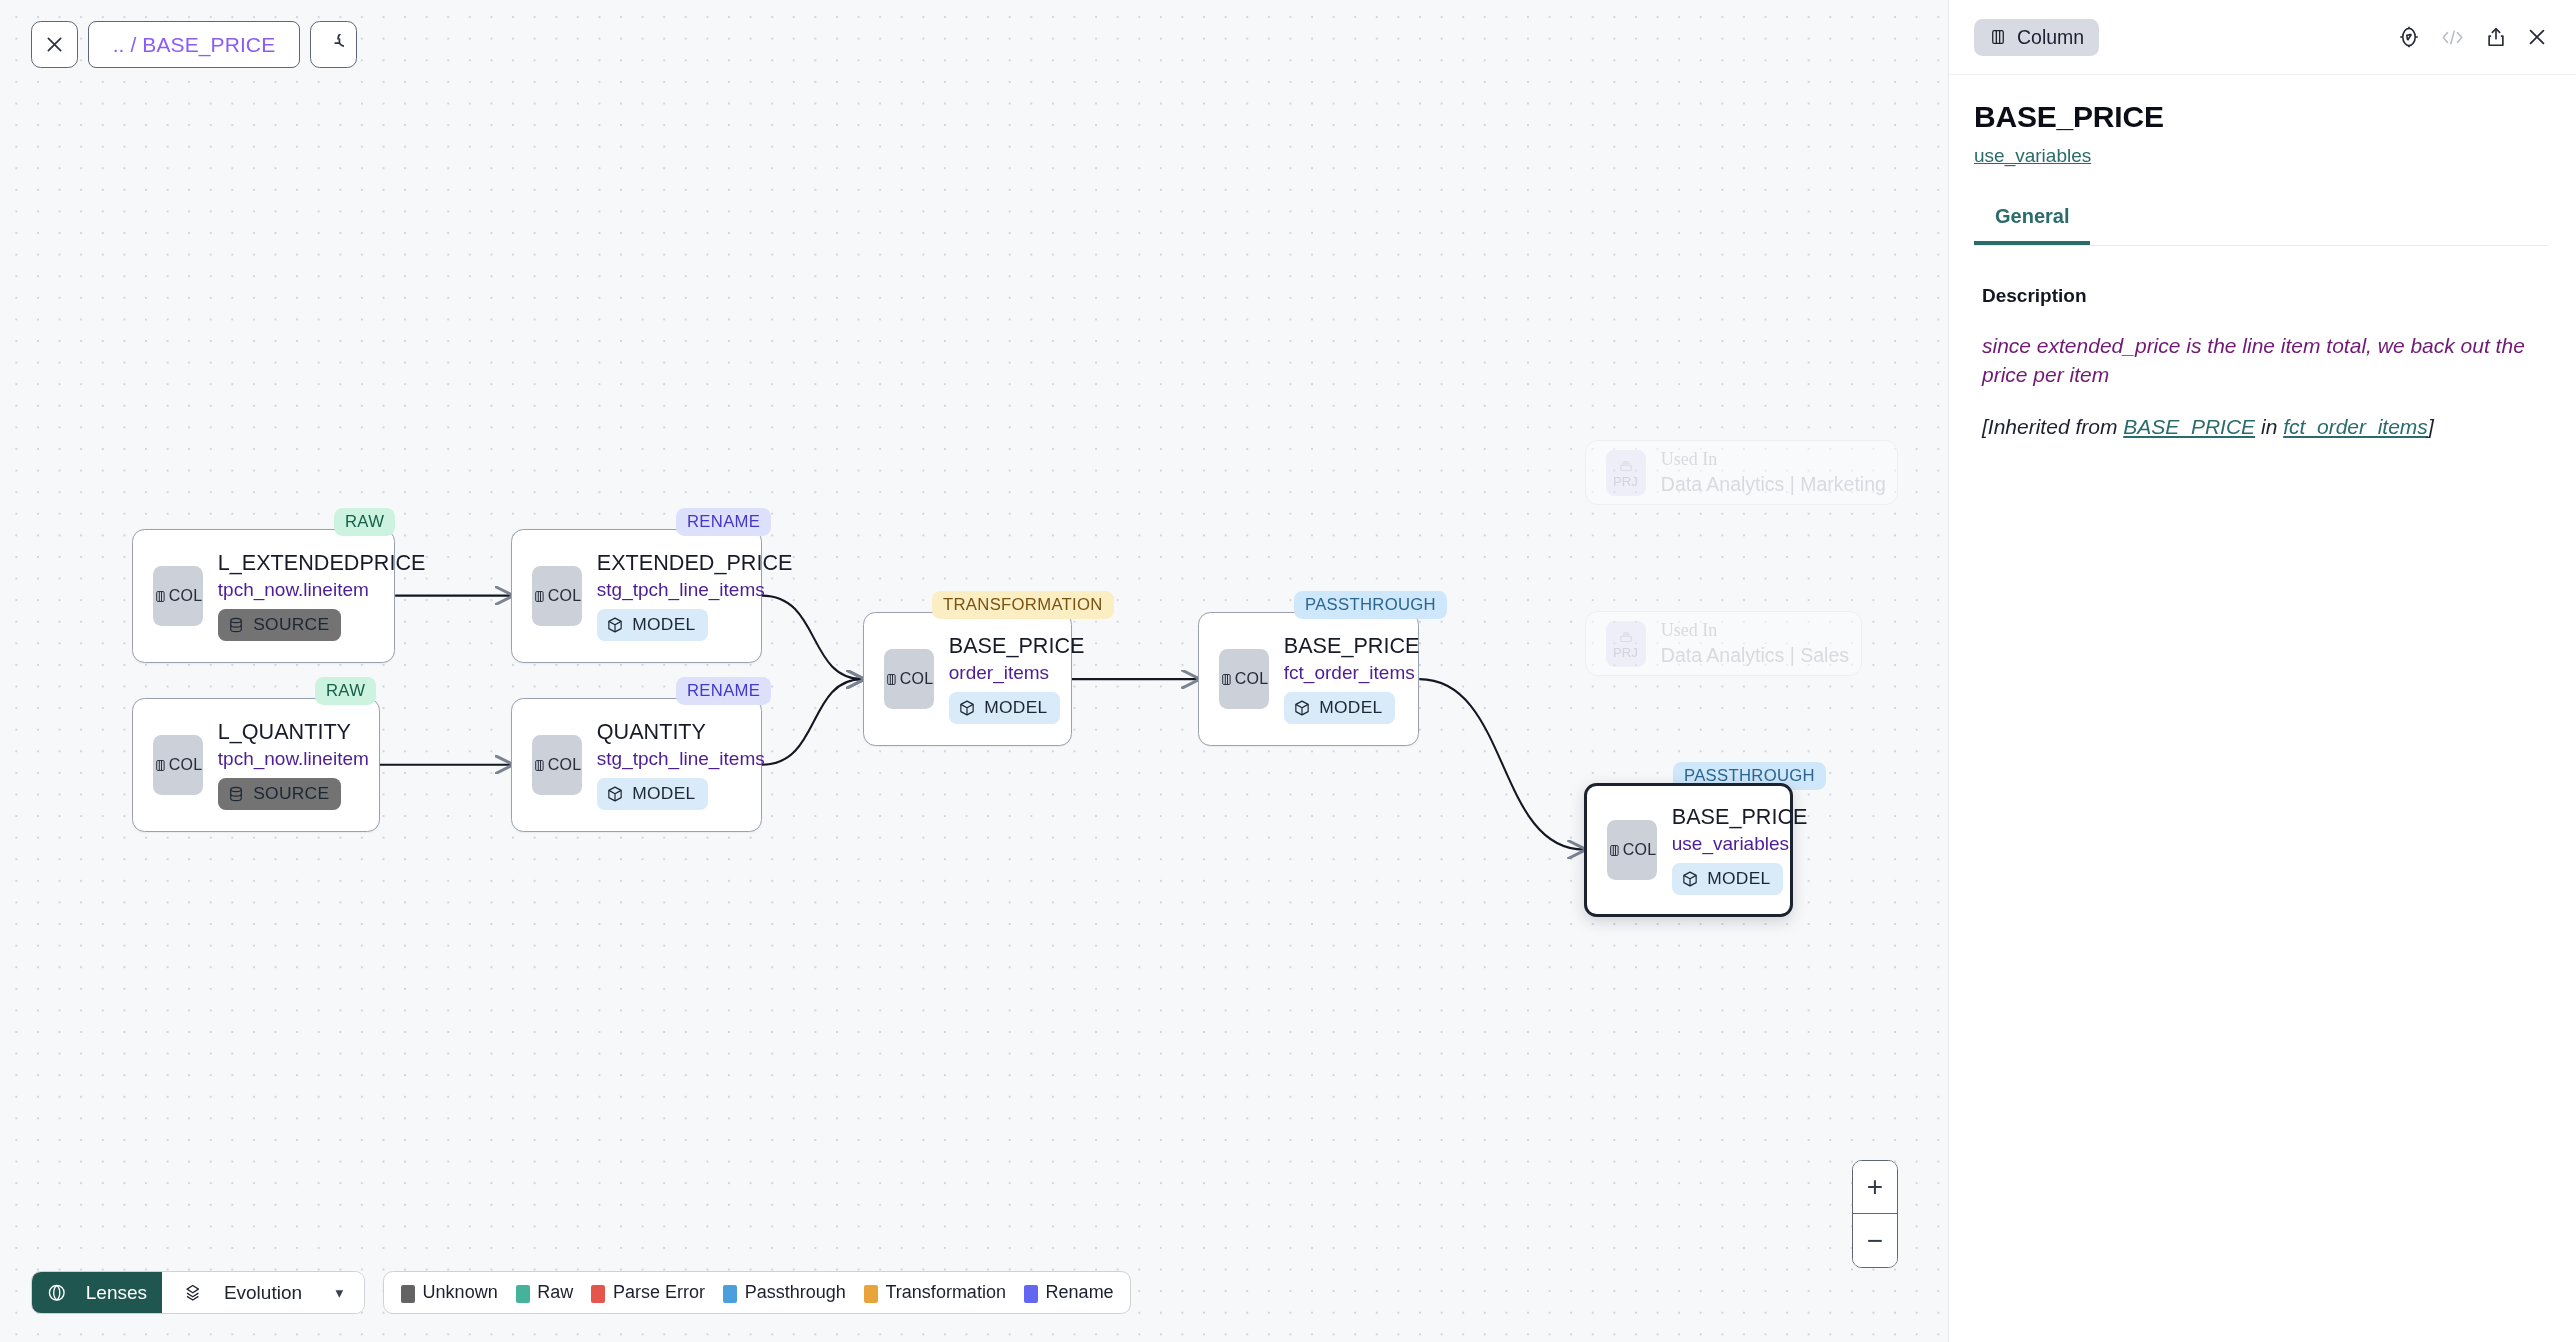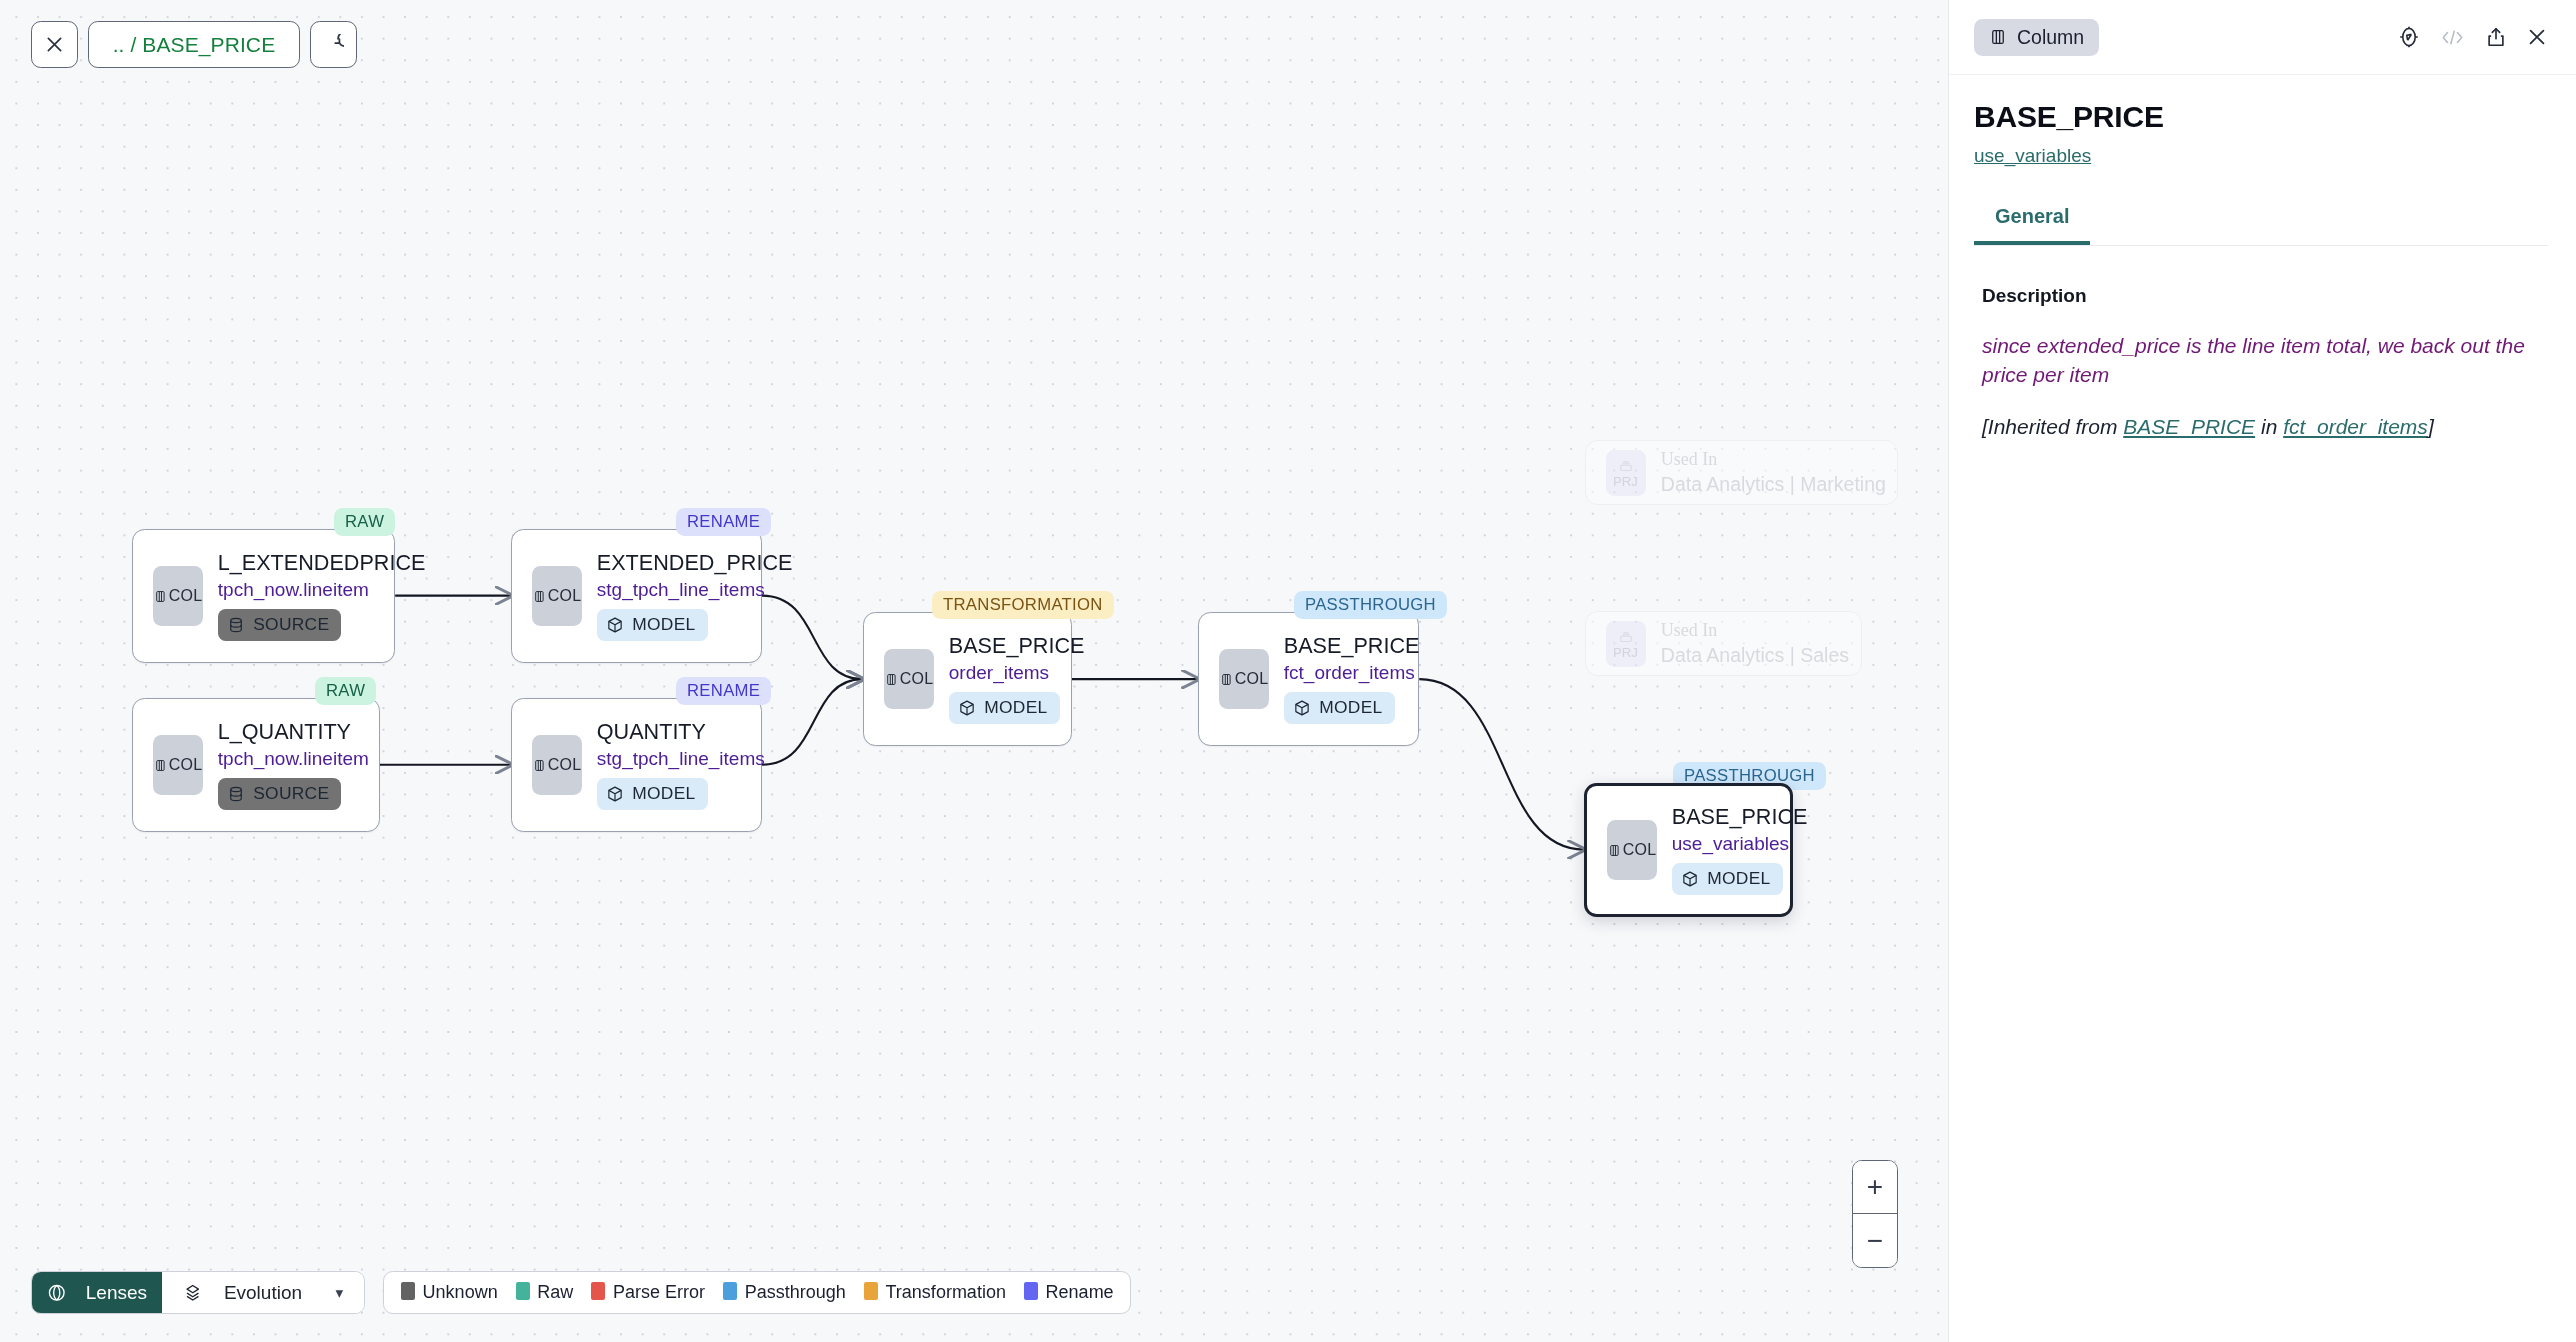--- a/index.html
+++ b/index.html
@@ -23,21 +23,21 @@
     flex: none;
   }
 
   
   .topbar { position: absolute; left: 31px; top: 21px; display: flex; align-items: center; gap: 9.7px; z-index: 40; }
   .tb-btn {
     background: #fff; border: 1.5px solid #5d6577; border-radius: 9.7px;
     height: 47px; min-width: 47px; display: flex; align-items: center; justify-content: center;
     color: #2d3342; cursor: pointer;
   }
-  .tb-crumb { padding: 14px 24px; font-size: 21px; color: #15803d; letter-spacing: 0.1px; white-space: nowrap; }
+  .tb-crumb { padding: 14px 24px; font-size: 21px; color: #8b5cf6; letter-spacing: 0.1px; white-space: nowrap; border-radius: 8px; }
 
   
   .node {
     position: absolute; background: #fff; border: 1.5px solid #9aa1b0;
     border-radius: 12.5px; display: flex; align-items: center; z-index: 20;
     box-shadow: 0 0.7px 1.4px rgba(20,25,40,.05);
   }
   .node.selected { border: 3.5px solid #1d2230; box-shadow: 0 4.2px 15.3px rgba(25,30,45,.17); z-index: 26; }
   .node-inner { display: flex; align-items: center; gap: 15.3px; padding: 0 18px 0 19.5px; width: 100%; }
   .col-chip {
@@ -77,21 +77,21 @@
 
   svg.edges { position: absolute; inset: 0; width: 1948px; height: 1343px; z-index: 15; pointer-events: none; }
 
   
   .bottombar { position: absolute; left: 31px; bottom: 29px; display: flex; align-items: center; gap: 18px; z-index: 40; }
   .lens-group { display: flex; align-items: stretch; border: 1.4px solid #cdd1da; border-radius: 9.7px; overflow: hidden; background: #fff; height: 43px; }
   .lens-btn { background: #1f5650; color: #fff; display: flex; align-items: center; gap: 19px; padding: 0 15.3px; font-size: 19px; cursor: pointer; }
   .evo-btn { background: #fff; color: #20252f; display: flex; align-items: center; gap: 21px; padding: 0 21px; font-size: 19px; cursor: pointer; }
   .chev { font-size: 15.3px; color: #3a4150; margin-left: 12.5px; }
   .legend { display: flex; align-items: center; gap: 18px; background: #fff; border: 1.4px solid #cdd1da; border-radius: 9.7px; height: 43px; padding: 0 16.7px; }
-  .lg-item { display: flex; align-items: flex-start; gap: 7.7px; font-size: 18px; color: #1b2030; white-space: nowrap; }
+  .lg-item { display: flex; align-items: flex-end; gap: 7.7px; font-size: 18px; color: #1b2030; white-space: nowrap; }
   .sw { width: 14px; height: 18px; border-radius: 2.1px; flex: none; }
 
   
   .zoomctl { position: absolute; right: 50px; bottom: 75px; width: 46px; background: #fff; border: 1.5px solid #5d6577; border-radius: 9.7px; z-index: 40; }
   .zoomctl button { display: block; width: 100%; height: 53px; background: #fff; border: 0; font-size: 28px; color: #333a49; cursor: pointer; line-height: 1; }
   .zoomctl button:first-child { border-bottom: 1.5px solid #5d6577; border-radius: 8.4px 8.4px 0 0; }
   .zoomctl button:last-child { border-radius: 0 0 8.4px 8.4px; }
 
   
   .panel { width: 628px; height: 1343px; background: #fff; border-left: 1.4px solid #e6e8ee; flex: none; display: flex; flex-direction: column; }

